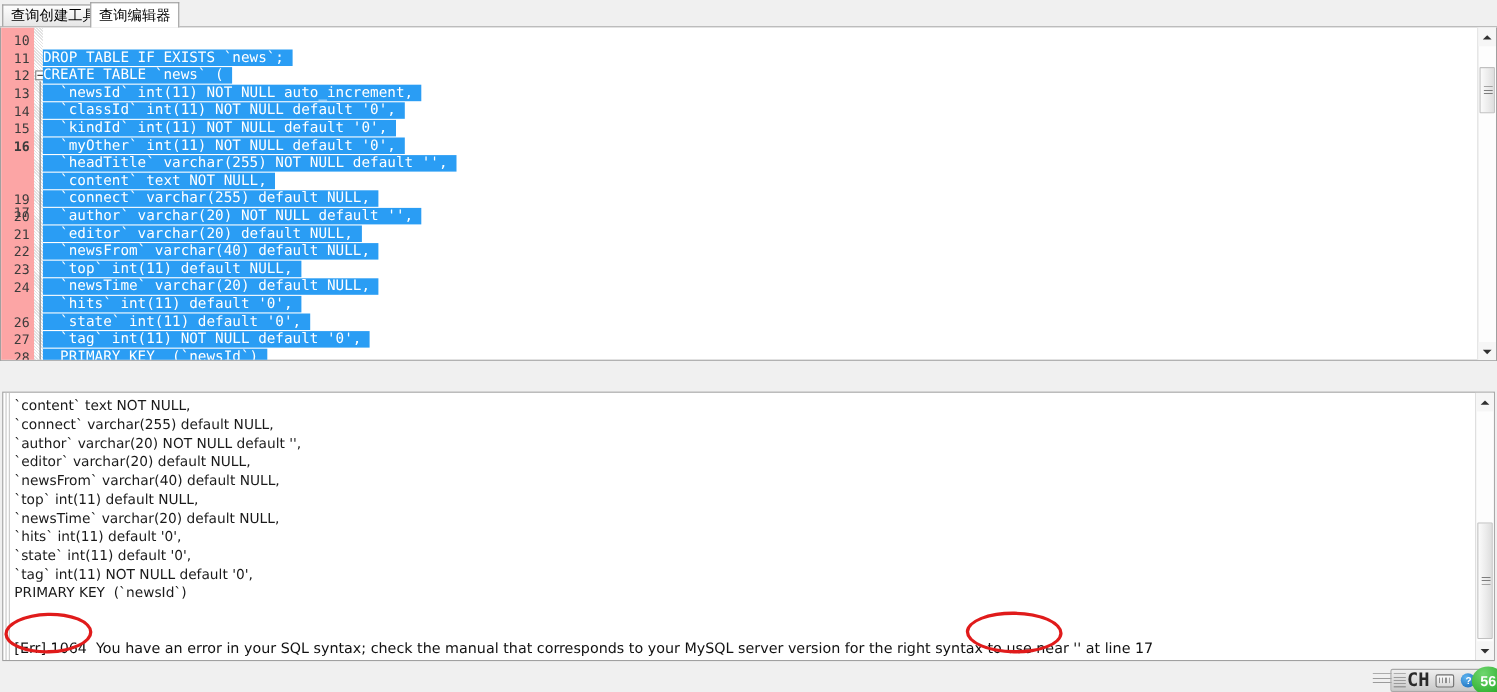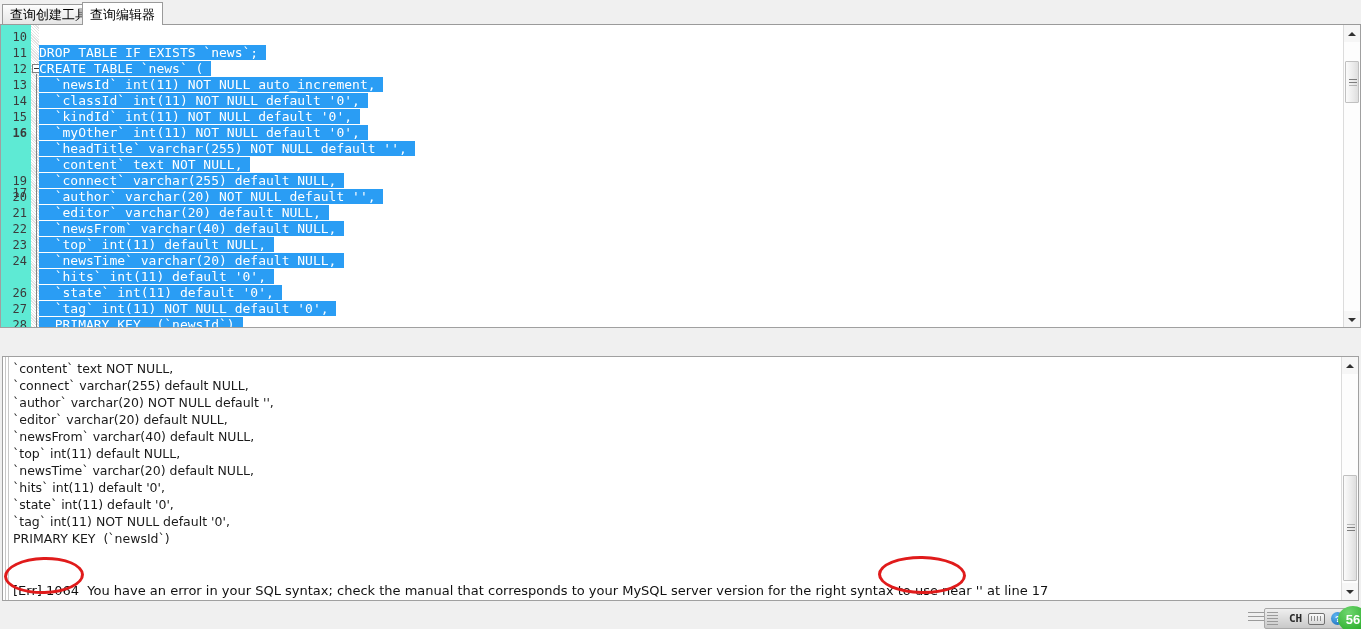--- a/index.html
+++ b/index.html
@@ -70,21 +70,21 @@
     background: #ffffff;
     box-sizing: border-box;
     border: 1px solid #a0a0a0;
     border-top: none;
     overflow: hidden;
   }
   .gutter {
     position: absolute;
     left: 0; top: 0;
     width: 30px; height: 303px;
-    background: #5eead4;
+    background: #fca5a5;
     border-right: 1px solid #d2d2d2;
   }
   .gutter-stripe {
     position: absolute;
     left: 30px; top: 0;
     width: 8px; height: 303px;
     background: repeating-linear-gradient(
       45deg, #ffffff 0px, #ffffff 1px, #e2e2e2 1px, #e2e2e2 2px);
   }
   .fold-col {
@@ -283,23 +283,23 @@
   }
   .ime-grip {
     width: 11px; height: 13px;
     margin-left: 2px;
     background: repeating-linear-gradient(
       to bottom, #8a8a8a 0, #8a8a8a 1px, transparent 1px, transparent 3px);
     opacity: .8;
   }
   .ime-label {
     font-family: "DejaVu Sans Mono", "Liberation Mono", monospace;
-    font-size: 11px;
+    font-size: 17px;
     color: #2a2a2a;
-    margin-left: 11px;
+    margin-left: 1px;
     font-weight: bold;
   }
   .ime-kbd {
     margin-left: 6px;
     width: 15px; height: 10px;
     border: 1px solid #707070;
     border-radius: 2px;
     background: linear-gradient(#fafafa, #d8d8d8);
     position: relative;
   }

